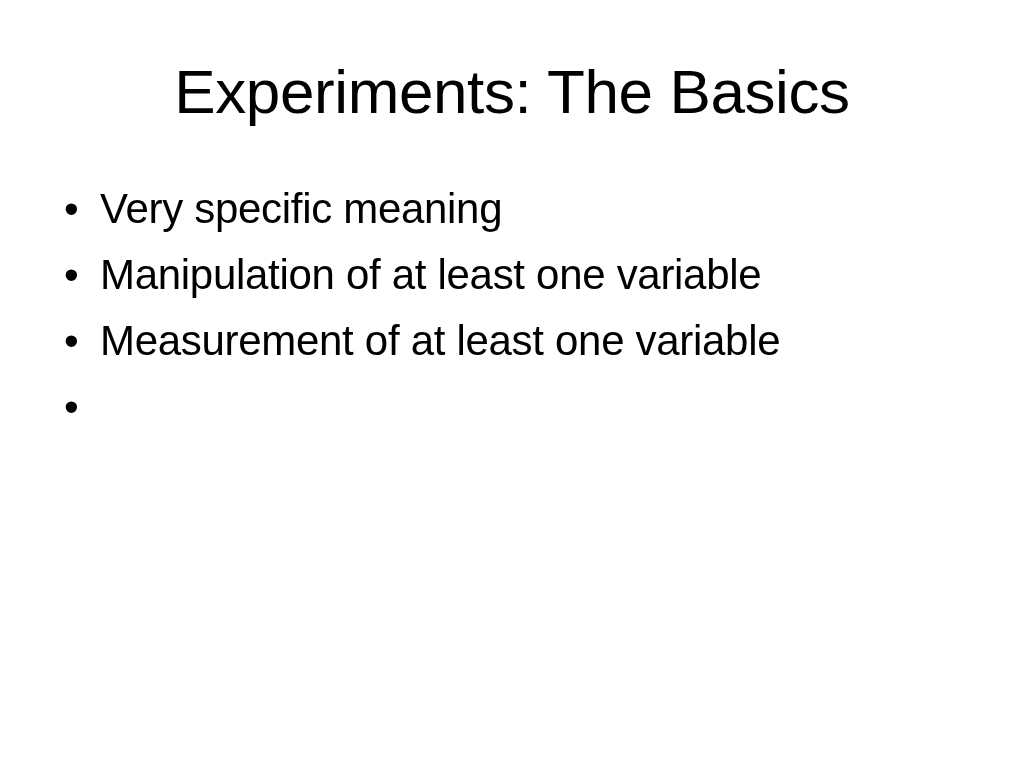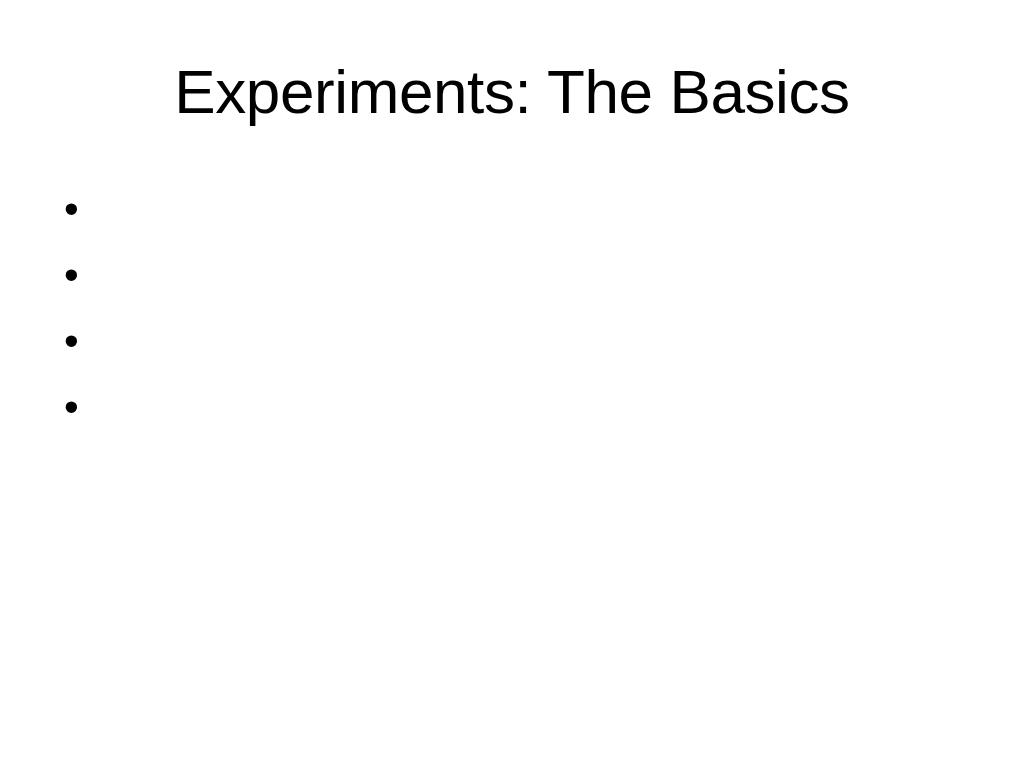--- a/index.html
+++ b/index.html
@@ -84,28 +84,31 @@
 <body>
 
 <div class="slide">
 
   <div class="slide-title">Experiments: The Basics</div>
 
   <ul class="body-list">
 
     <li class="bullet-row">
       <span class="bullet-marker">•</span>
+      <span class="bullet-text">Very specific meaning</span>
     </li>
 
     <li class="bullet-row">
       <span class="bullet-marker">•</span>
+      <span class="bullet-text">Manipulation of at least one variable</span>
     </li>
 
     <li class="bullet-row">
       <span class="bullet-marker">•</span>
+      <span class="bullet-text">Measurement of at least one variable</span>
     </li>
 
     <li class="bullet-row">
       <span class="bullet-marker">•</span>
     </li>
 
   </ul>
 
 </div>
 

